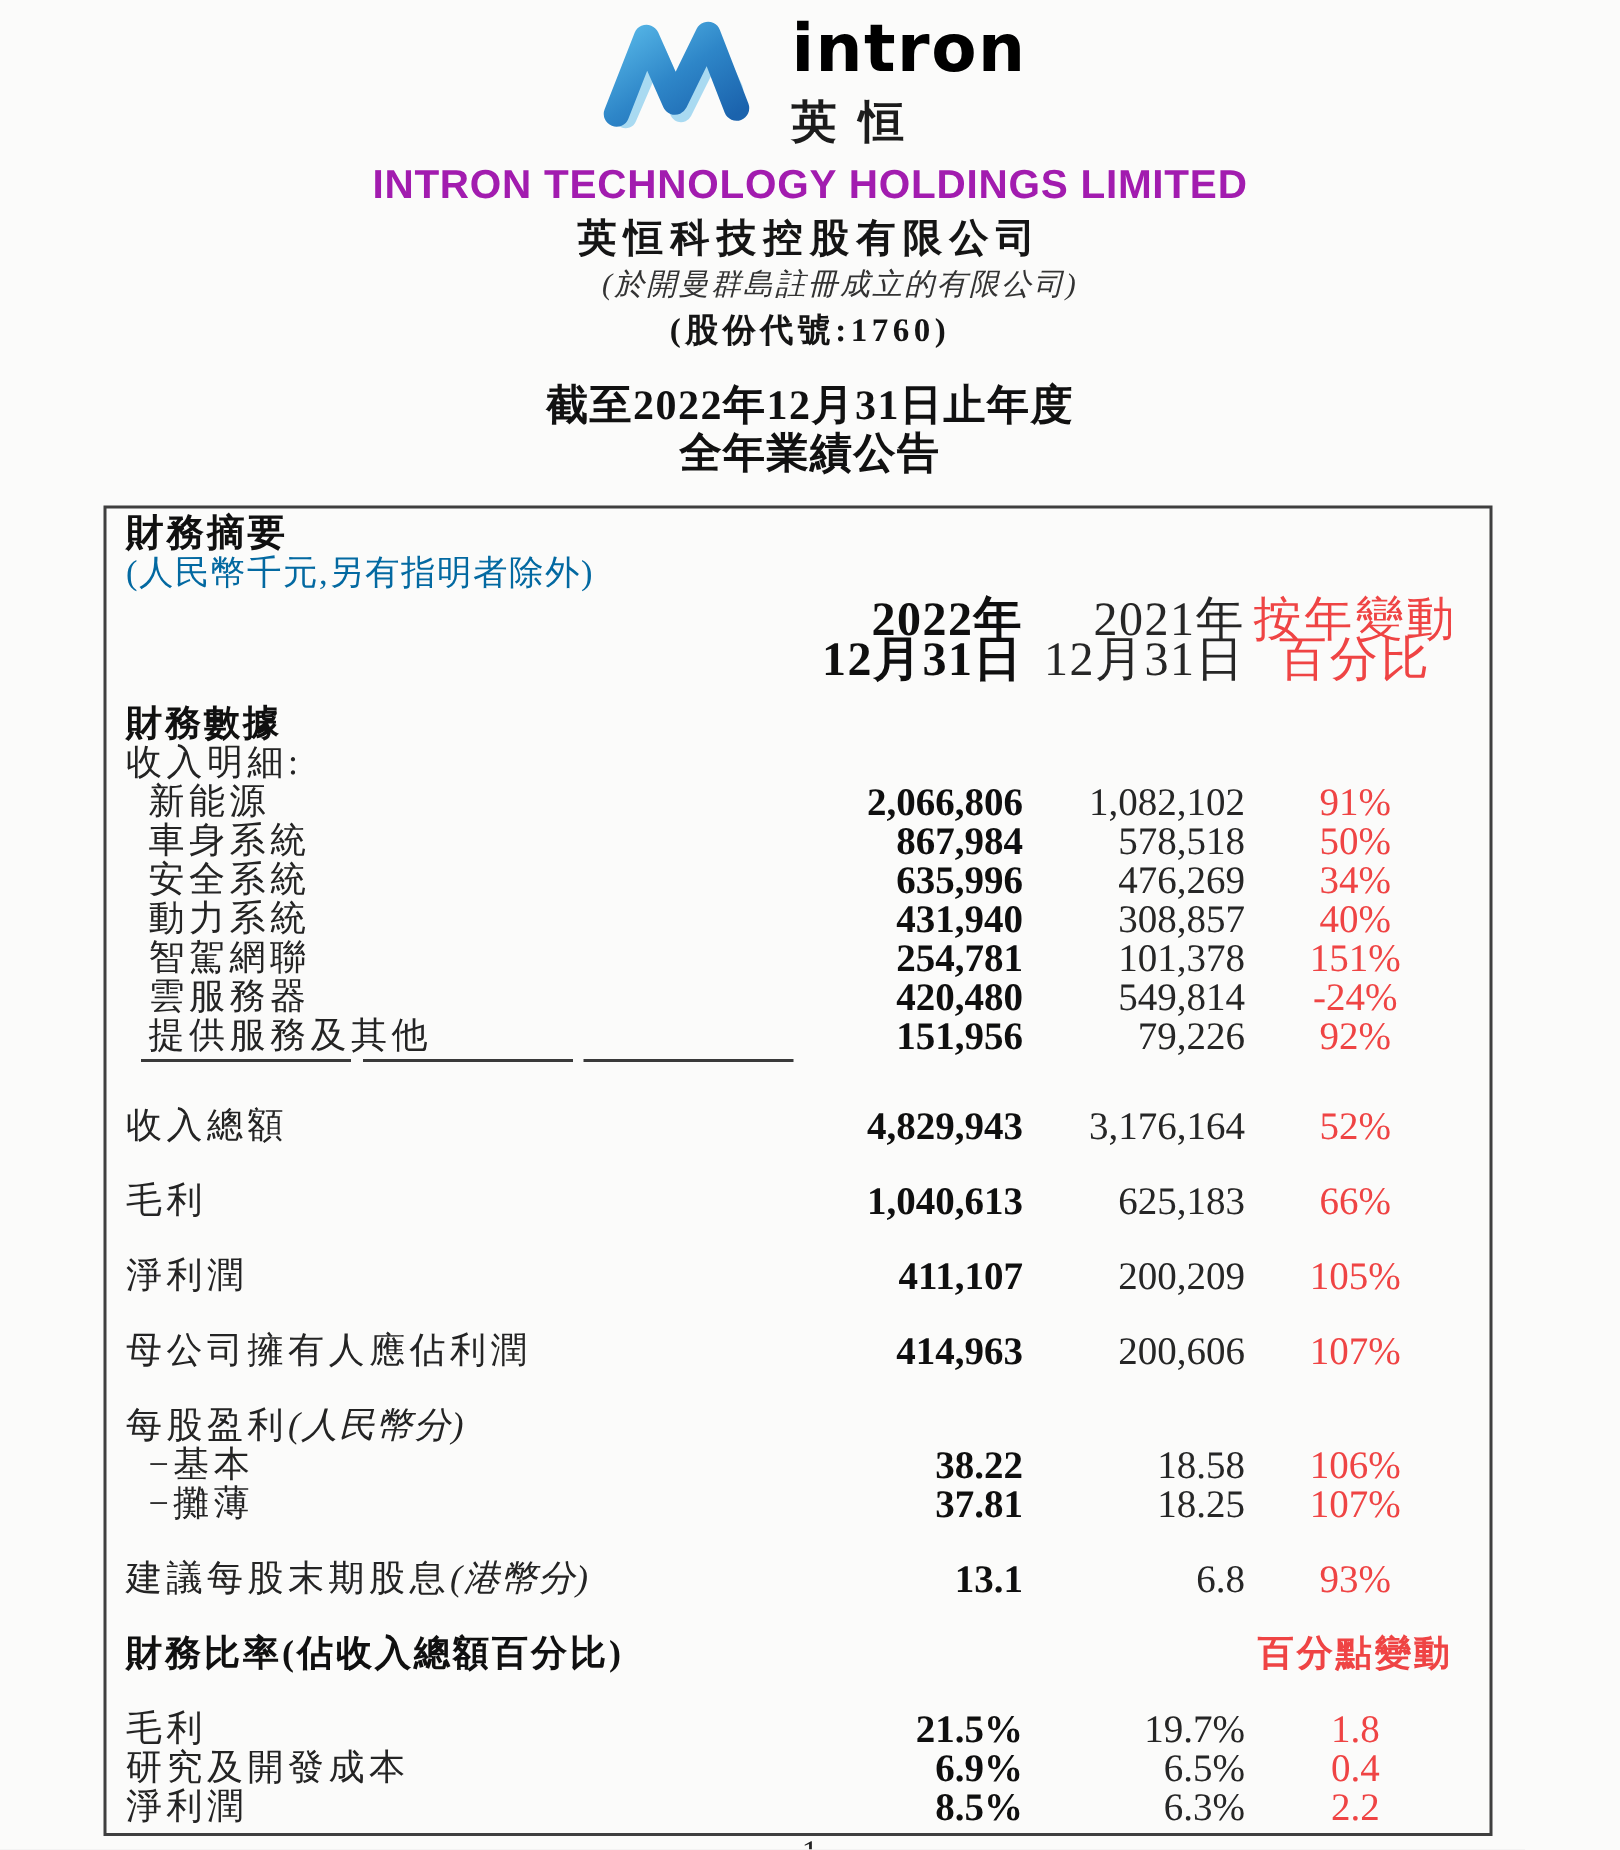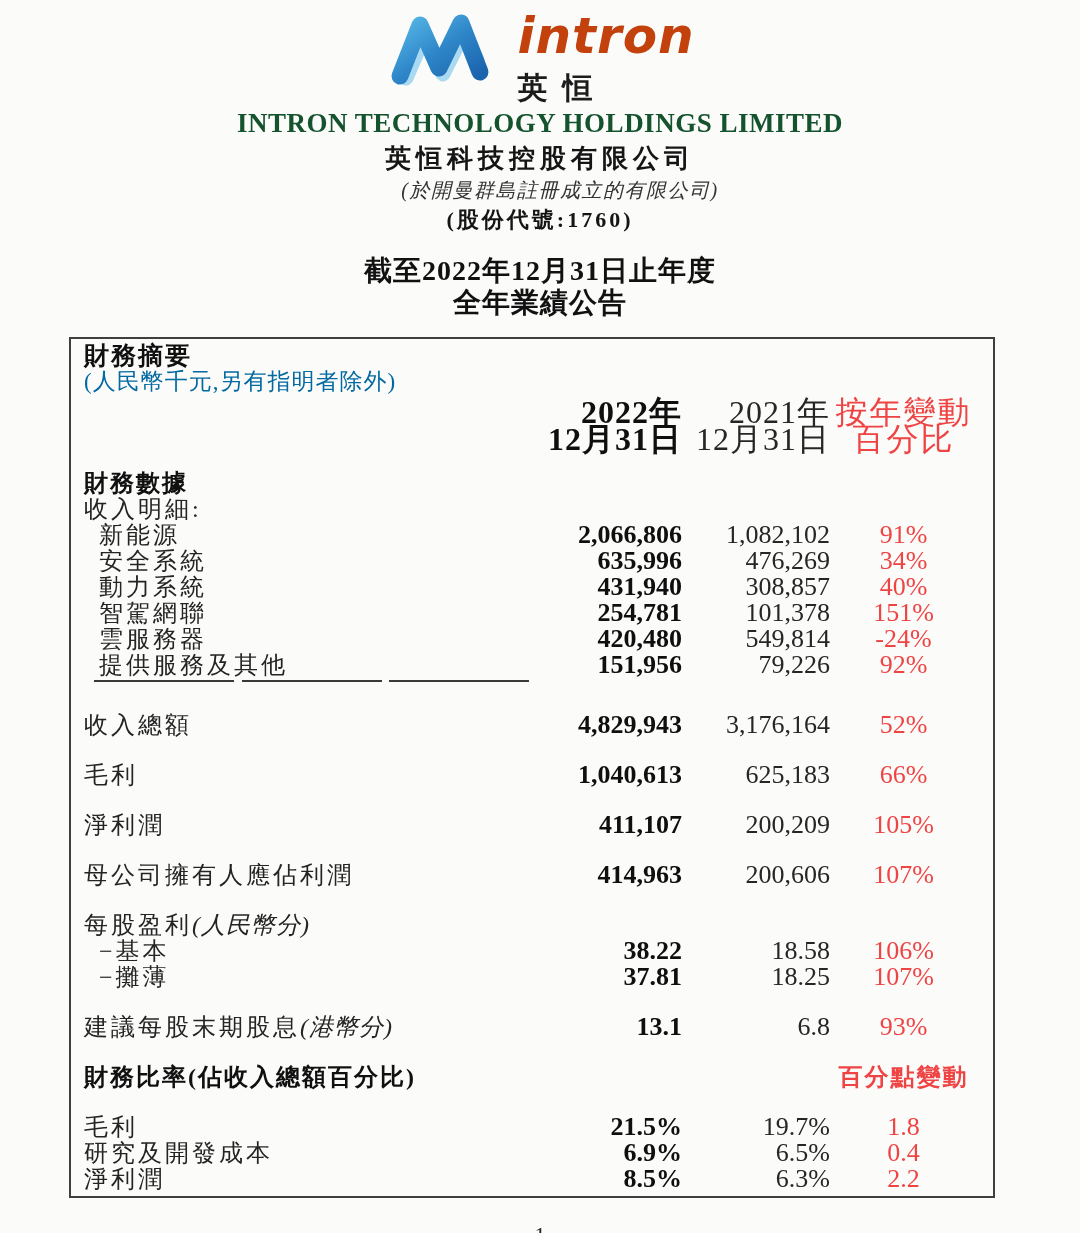--- a/index.html
+++ b/index.html
@@ -7,23 +7,23 @@
   .page{
     position:relative; width:1080px; height:1233px; overflow:hidden;
     background:#fbfbfa; color:#1e1e1e; margin:0 auto;
     font-family:"Liberation Serif","DejaVu Serif",serif;
   }
   
   .hdr{text-align:center;}
   .logo-row{display:flex; justify-content:center; align-items:flex-start; gap:26px; padding-top:10px; height:88px;}
   .logo-mark{width:106px; height:82px; flex:0 0 auto;}
   .logo-text{display:flex; flex-direction:column; align-items:flex-start; text-align:left;}
-  .brand{font-family:"DejaVu Sans","Liberation Sans",sans-serif; font-weight:600; font-size:50px; line-height:1.05; letter-spacing:1px; color:#c2410c;font-style:italic;}
+  .brand{font-family:"DejaVu Sans","Liberation Sans",sans-serif; font-weight:600; font-size:44px; line-height:1.05; letter-spacing:1px; color:#000000;}
   .brand-cjk{font-weight:700; font-size:30px; letter-spacing:15px; margin-top:5px; color:#1c1c1c;}
-  .company-en{font-family:Liberation Serif, serif; font-weight:700; font-size:27px; line-height:30px; margin-top:10px; letter-spacing:0.5px; color:#14532d;}
+  .company-en{font-family:Liberation Sans, sans-serif; font-weight:700; font-size:27px; line-height:30px; margin-top:10px; letter-spacing:0.5px; color:#a21caf;}
   .company-cjk{font-weight:700; font-size:26px; line-height:30px; margin-top:6px; letter-spacing:5px; color:#151515;}
   .inc-note{font-style:italic; font-size:20px; line-height:26px; margin-top:3px; letter-spacing:1.5px; color:#333;padding-left:40px;}
   .stock{font-weight:700; font-size:22px; line-height:28px; margin-top:3px; letter-spacing:3px; color:#151515;}
   .doc-title{font-weight:700; font-size:28px; line-height:32px; letter-spacing:1px; color:#111;}
   .doc-title.t1{margin-top:21px;}
   
   .box{
     position:absolute; left:69px; top:337px; width:926px; box-sizing:border-box;
     border:2px solid #3f3f3f; padding:4px 16px 4px 13px;
   }
@@ -116,20 +116,26 @@
           <div class="c2"></div>
           <div class="c3"></div>
         </div>
         <div class="row">
           <div class="lbl ind"><span>新能源</span></div>
           <div class="c1">2,066,806</div>
           <div class="c2">1,082,102</div>
           <div class="c3">91%</div>
         </div>
         <div class="row">
+          <div class="lbl ind"><span>車身系統</span></div>
+          <div class="c1">867,984</div>
+          <div class="c2">578,518</div>
+          <div class="c3">50%</div>
+        </div>
+        <div class="row">
           <div class="lbl ind"><span>安全系統</span></div>
           <div class="c1">635,996</div>
           <div class="c2">476,269</div>
           <div class="c3">34%</div>
         </div>
         <div class="row">
           <div class="lbl ind"><span>動力系統</span></div>
           <div class="c1">431,940</div>
           <div class="c2">308,857</div>
           <div class="c3">40%</div>

